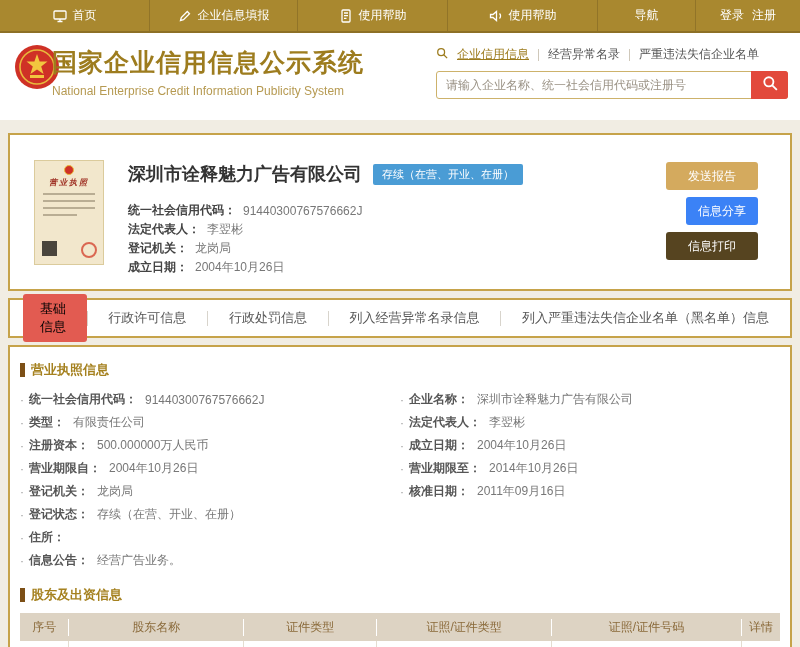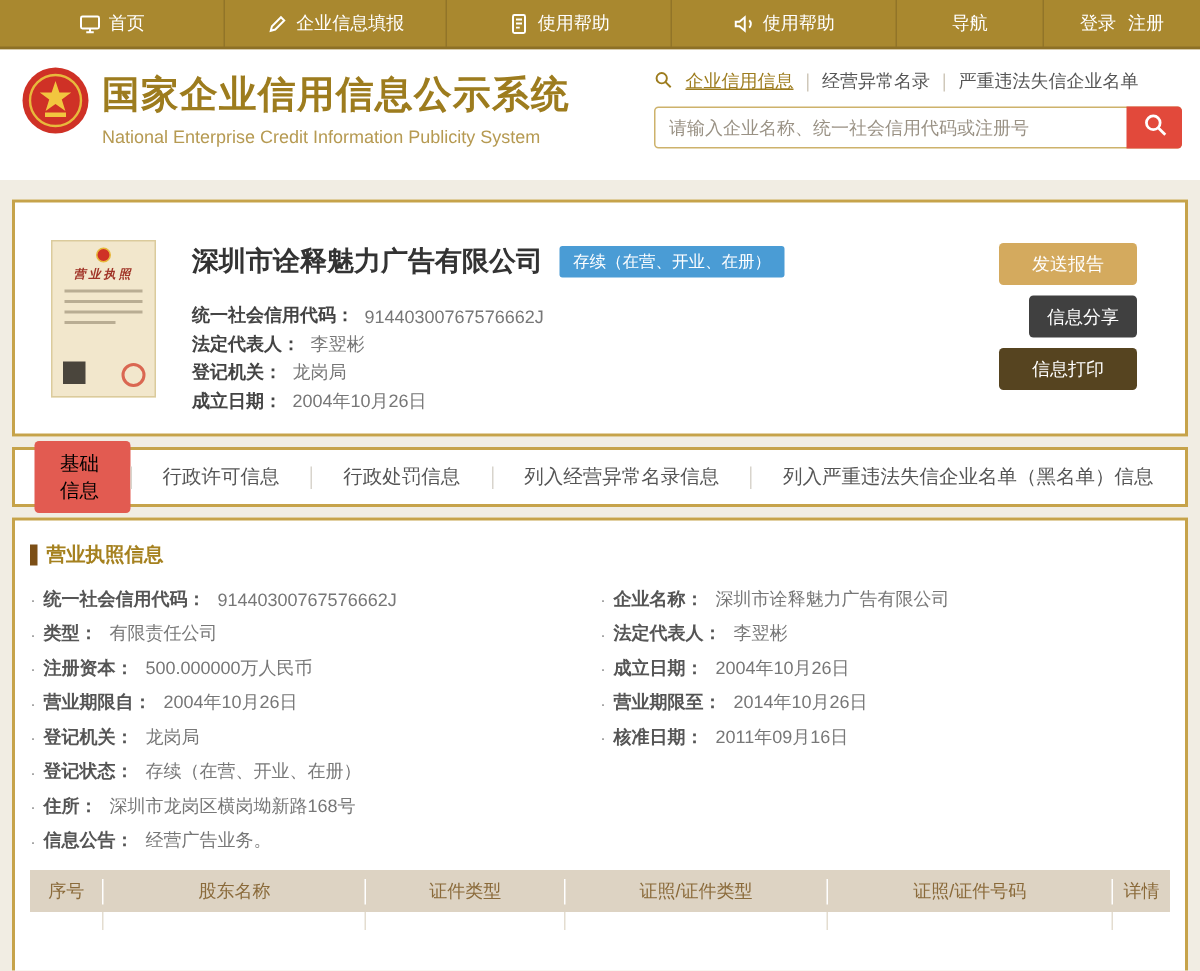--- a/index.html
+++ b/index.html
@@ -13,21 +13,21 @@
             display:flex; color:#fff; font-size:12px; }
   .topbar .cell { display:flex; align-items:center; justify-content:center; gap:6px;
                   border-right:1px solid rgba(0,0,0,.14); cursor:pointer; }
   .topbar .cell:last-child { border-right:none; }
   .w1{width:150px}.w2{width:148px}.w3{width:150px}.w4{width:150px}.w5{width:98px}.w6{width:104px}
   .topbar svg { display:block; }
   .loginwrap { display:flex; gap:8px; }
   
   .header { height:87px; background:#fff; position:relative; }
   .emblem { position:absolute; left:14px; top:11px; }
-  .brand { position:absolute; left:68px; top:13px; }
+  .brand { position:absolute; left:52px; top:13px; }
   .brand-title { font-size:25px; font-weight:bold; color:#9d7c1e; letter-spacing:1px; }
   .brand-sub { font-size:12px; color:#b69a52; margin-top:5px; }
   .search-area { position:absolute; right:12px; top:13px; width:352px; }
   .search-tabs { display:flex; align-items:center; gap:9px; font-size:12px; color:#555; }
   .search-tabs .stab { cursor:pointer; }
   .search-tabs .stab.active { color:#9d7c1e; text-decoration:underline; }
   .vsep { width:1px; height:12px; background:#cfc8ba; }
   .search-box { margin-top:8px; height:28px; border:1px solid #cdb26b; border-radius:3px;
                 background:#fff; position:relative; padding-right:38px; }
   .search-box input { width:100%; height:100%; border:none; outline:none; font-size:12px;
@@ -53,21 +53,21 @@
   .name-row { position:absolute; left:118px; top:27px; display:flex; align-items:center; gap:11px; }
   .cname { font-size:18px; font-weight:bold; color:#333; }
   .badge { background:#4a9cd5; color:#fff; font-size:11px; padding:3px 9px; border-radius:2px; }
   .cfields { position:absolute; left:118px; top:66px; }
   .crow { height:19px; display:flex; align-items:center; font-size:12px; }
   .clabel { font-weight:bold; color:#444; margin-right:7px; }
   .cvalue { color:#777; }
   .btn-col { position:absolute; right:32px; top:27px; width:92px; }
   .cbtn { height:28px; margin-bottom:7px; border-radius:3px; color:#fff; font-size:12px;
           display:flex; align-items:center; justify-content:center; cursor:pointer; }
-  .btn-report{ background:#d4aa5e; } .btn-share{ background:#404040;margin-left:20px; } .btn-print{ background:#564420; }
+  .btn-report{ background:#d4aa5e; } .btn-share{ background:#3b82f6;margin-left:20px; } .btn-print{ background:#564420; }
   
   .tabsbar { position:absolute; left:8px; right:8px; top:298px; height:40px; background:#fff;
              border:2px solid #c6a34a; display:flex; align-items:center; padding-left:13px;
              font-size:13px; color:#555; }
   .pill { background:#e25b51; color:#000000; padding:6px 17px; border-radius:3px; cursor:pointer; }
   .ntab { padding:0 21px; cursor:pointer; white-space:nowrap; }
   .tdiv { width:1px; height:15px; background:#d8d4cc; }
   
   .panel { position:absolute; left:8px; right:8px; top:345px; height:312px;
            background:#fff; border:2px solid #c6a34a; }
@@ -273,28 +273,31 @@
     <div class="info-cell" style="grid-column:2;grid-row:5">
         <span class="ilabel">核准日期：</span>
         <span class="ivalue">2011年09月16日</span>
       </div>
     <div class="info-cell" style="grid-column:1;grid-row:6">
         <span class="ilabel">登记状态：</span>
         <span class="ivalue">存续（在营、开业、在册）</span>
       </div>
     <div class="info-cell" style="grid-column:1;grid-row:7">
         <span class="ilabel">住所：</span>
-        <span class="ivalue">深圳市龙岗区横岗坳新路168号</span>
       </div>
     <div class="info-cell" style="grid-column:1;grid-row:8">
         <span class="ilabel">信息公告：</span>
         <span class="ivalue">经营广告业务。</span>
       </div>
   </div>
 
+  <div class="sec-title">
+    <span class="marker"></span>
+    <span class="sec-text">股东及出资信息</span>
+  </div>
   <div class="sh-table">
     <div class="sh-head">
       <div class="hc c1">序号</div>
       <div class="hc c2">股东名称</div>
       <div class="hc c3">证件类型</div>
       <div class="hc c4">证照/证件类型</div>
       <div class="hc c5">证照/证件号码</div>
       <div class="hc c6">详情</div>
     </div>
     <div class="sh-row">

